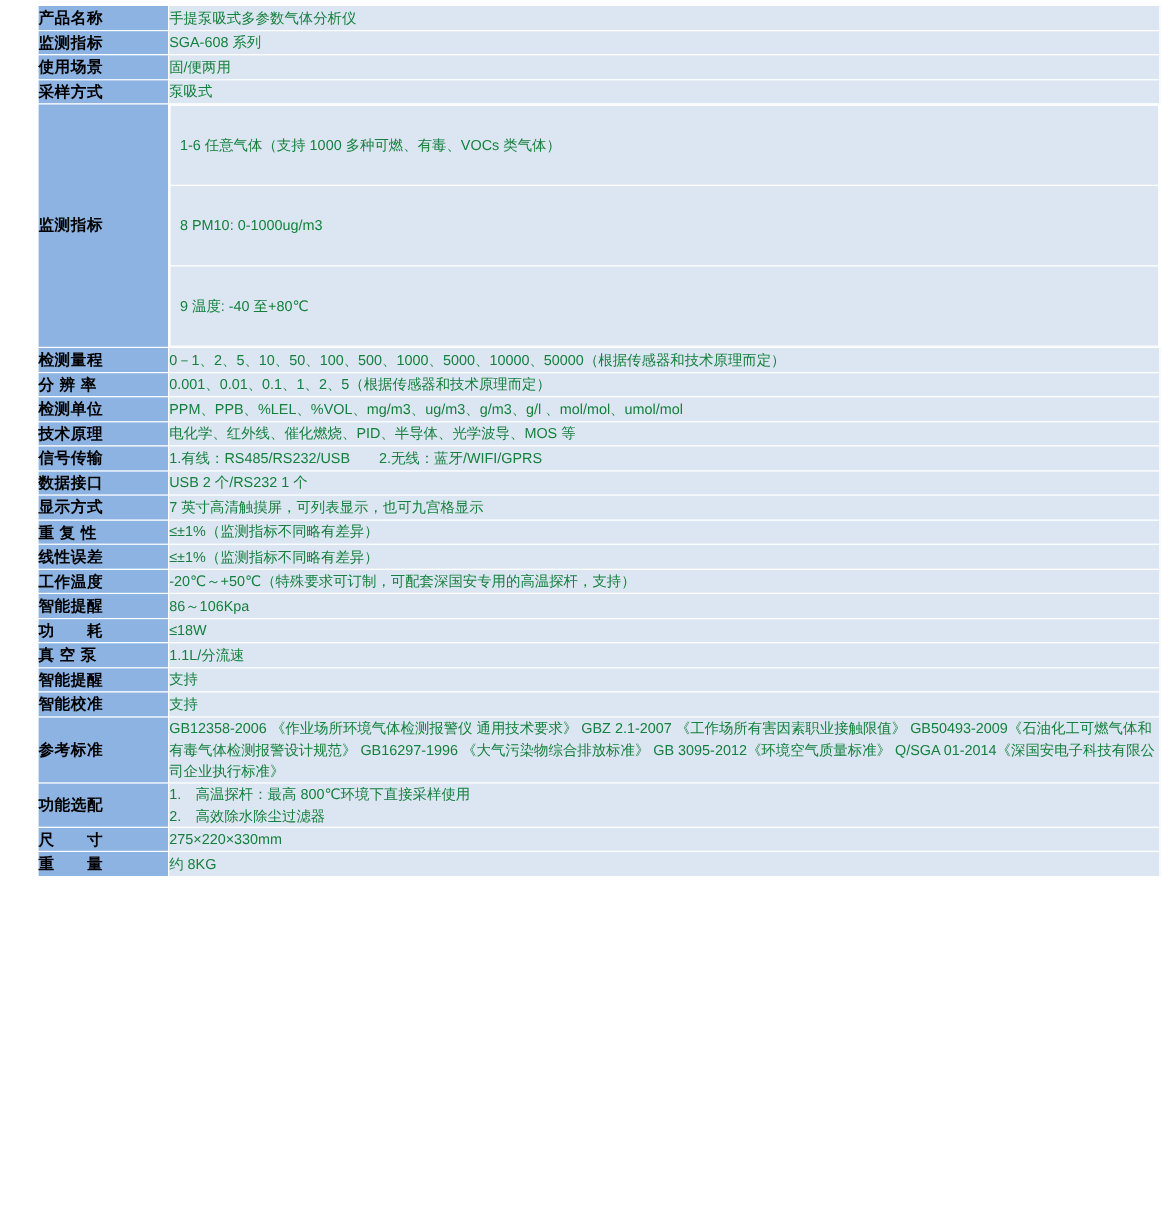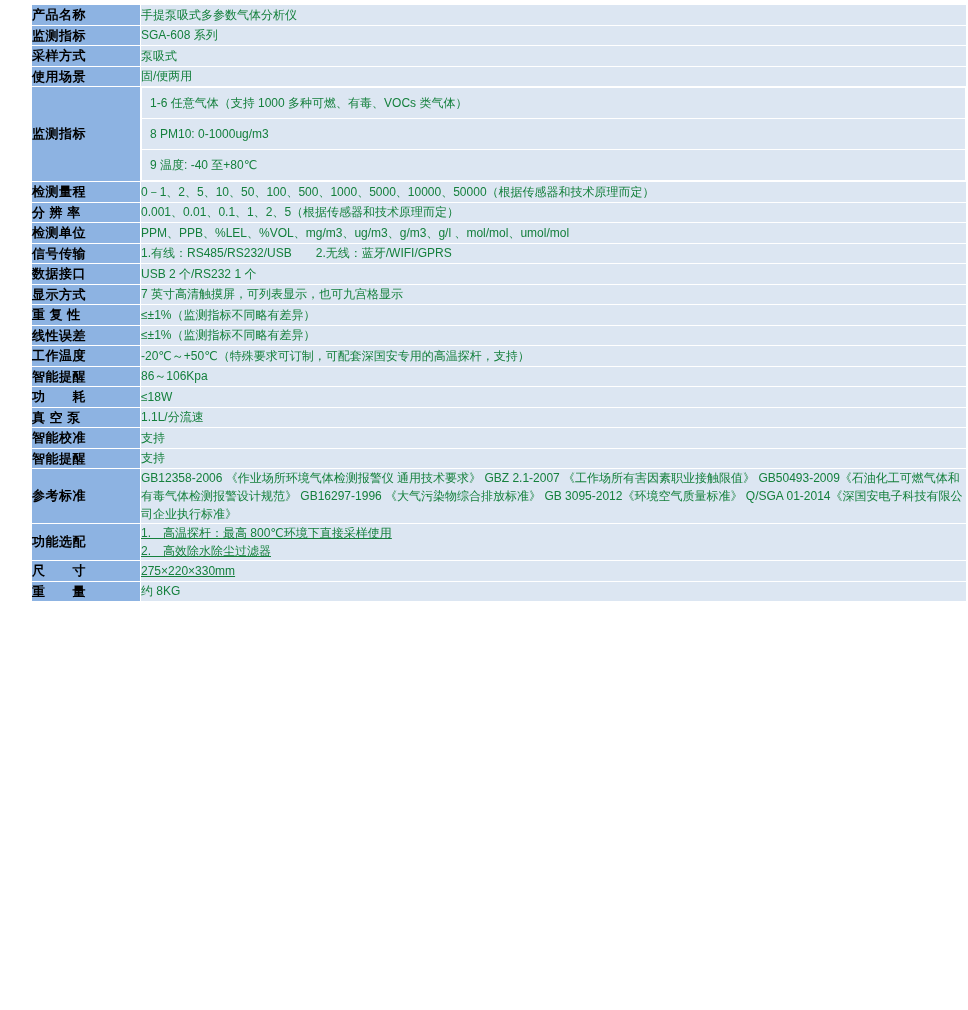--- a/index.html
+++ b/index.html
@@ -54,51 +54,50 @@
     background: transparent;
   }
   table.inner {
     border-collapse: collapse;
     width: 100%;
     table-layout: fixed;
   }
   table.inner td {
     border: 1px solid #ffffff;
     background: #dce6f2;
-    padding: 6px 8px;
+    padding: 24px 8px;
     font-size: 12px;
     line-height: 1.5;
   }
   .multiline {
     white-space: pre-line;
     line-height: 1.62;
-    text-decoration: underline;
   }
 </style>
 </head>
 <body>
 
 <div class="sheet">
   <table class="spec">
     <tbody>
       <tr>
         <td class="label">产品名称</td>
         <td class="value">手提泵吸式多参数气体分析仪</td>
       </tr>
       <tr>
         <td class="label">监测指标</td>
         <td class="value">SGA-608 系列</td>
       </tr>
       <tr>
+        <td class="label">使用场景</td>
+        <td class="value">固/便两用</td>
+      </tr>
+      <tr>
         <td class="label">采样方式</td>
         <td class="value">泵吸式</td>
-      </tr>
-      <tr>
-        <td class="label">使用场景</td>
-        <td class="value">固/便两用</td>
       </tr>
       <tr>
         <td class="label">监测指标</td>
         <td class="value nested">
           <table class="inner">
             <tbody>
               <tr>
                 <td>1-6 任意气体（支持 1000 多种可燃、有毒、VOCs 类气体）</td>
               </tr>
               <tr>
@@ -117,20 +116,24 @@
       </tr>
       <tr>
         <td class="label">分 辨 率</td>
         <td class="value">0.001、0.01、0.1、1、2、5（根据传感器和技术原理而定）</td>
       </tr>
       <tr>
         <td class="label">检测单位</td>
         <td class="value">PPM、PPB、%LEL、%VOL、mg/m3、ug/m3、g/m3、g/l 、mol/mol、umol/mol</td>
       </tr>
       <tr>
+        <td class="label">技术原理</td>
+        <td class="value">电化学、红外线、催化燃烧、PID、半导体、光学波导、MOS 等</td>
+      </tr>
+      <tr>
         <td class="label">信号传输</td>
         <td class="value">1.有线：RS485/RS232/USB　　2.无线：蓝牙/WIFI/GPRS</td>
       </tr>
       <tr>
         <td class="label">数据接口</td>
         <td class="value">USB 2 个/RS232 1 个</td>
       </tr>
       <tr>
         <td class="label">显示方式</td>
         <td class="value">7 英寸高清触摸屏，可列表显示，也可九宫格显示</td>
@@ -153,25 +156,25 @@
       </tr>
       <tr>
         <td class="label">功　　耗</td>
         <td class="value">≤18W</td>
       </tr>
       <tr>
         <td class="label">真 空 泵</td>
         <td class="value">1.1L/分流速</td>
       </tr>
       <tr>
+        <td class="label">智能提醒</td>
+        <td class="value">支持</td>
+      </tr>
+      <tr>
         <td class="label">智能校准</td>
-        <td class="value">支持</td>
-      </tr>
-      <tr>
-        <td class="label">智能提醒</td>
         <td class="value">支持</td>
       </tr>
       <tr>
         <td class="label">参考标准</td>
         <td class="value">GB12358-2006 《作业场所环境气体检测报警仪 通用技术要求》
 GBZ 2.1-2007 《工作场所有害因素职业接触限值》
 GB50493-2009《石油化工可燃气体和有毒气体检测报警设计规范》
 GB16297-1996 《大气污染物综合排放标准》
 GB 3095-2012《环境空气质量标准》
 Q/SGA 01-2014《深国安电子科技有限公司企业执行标准》</td>

